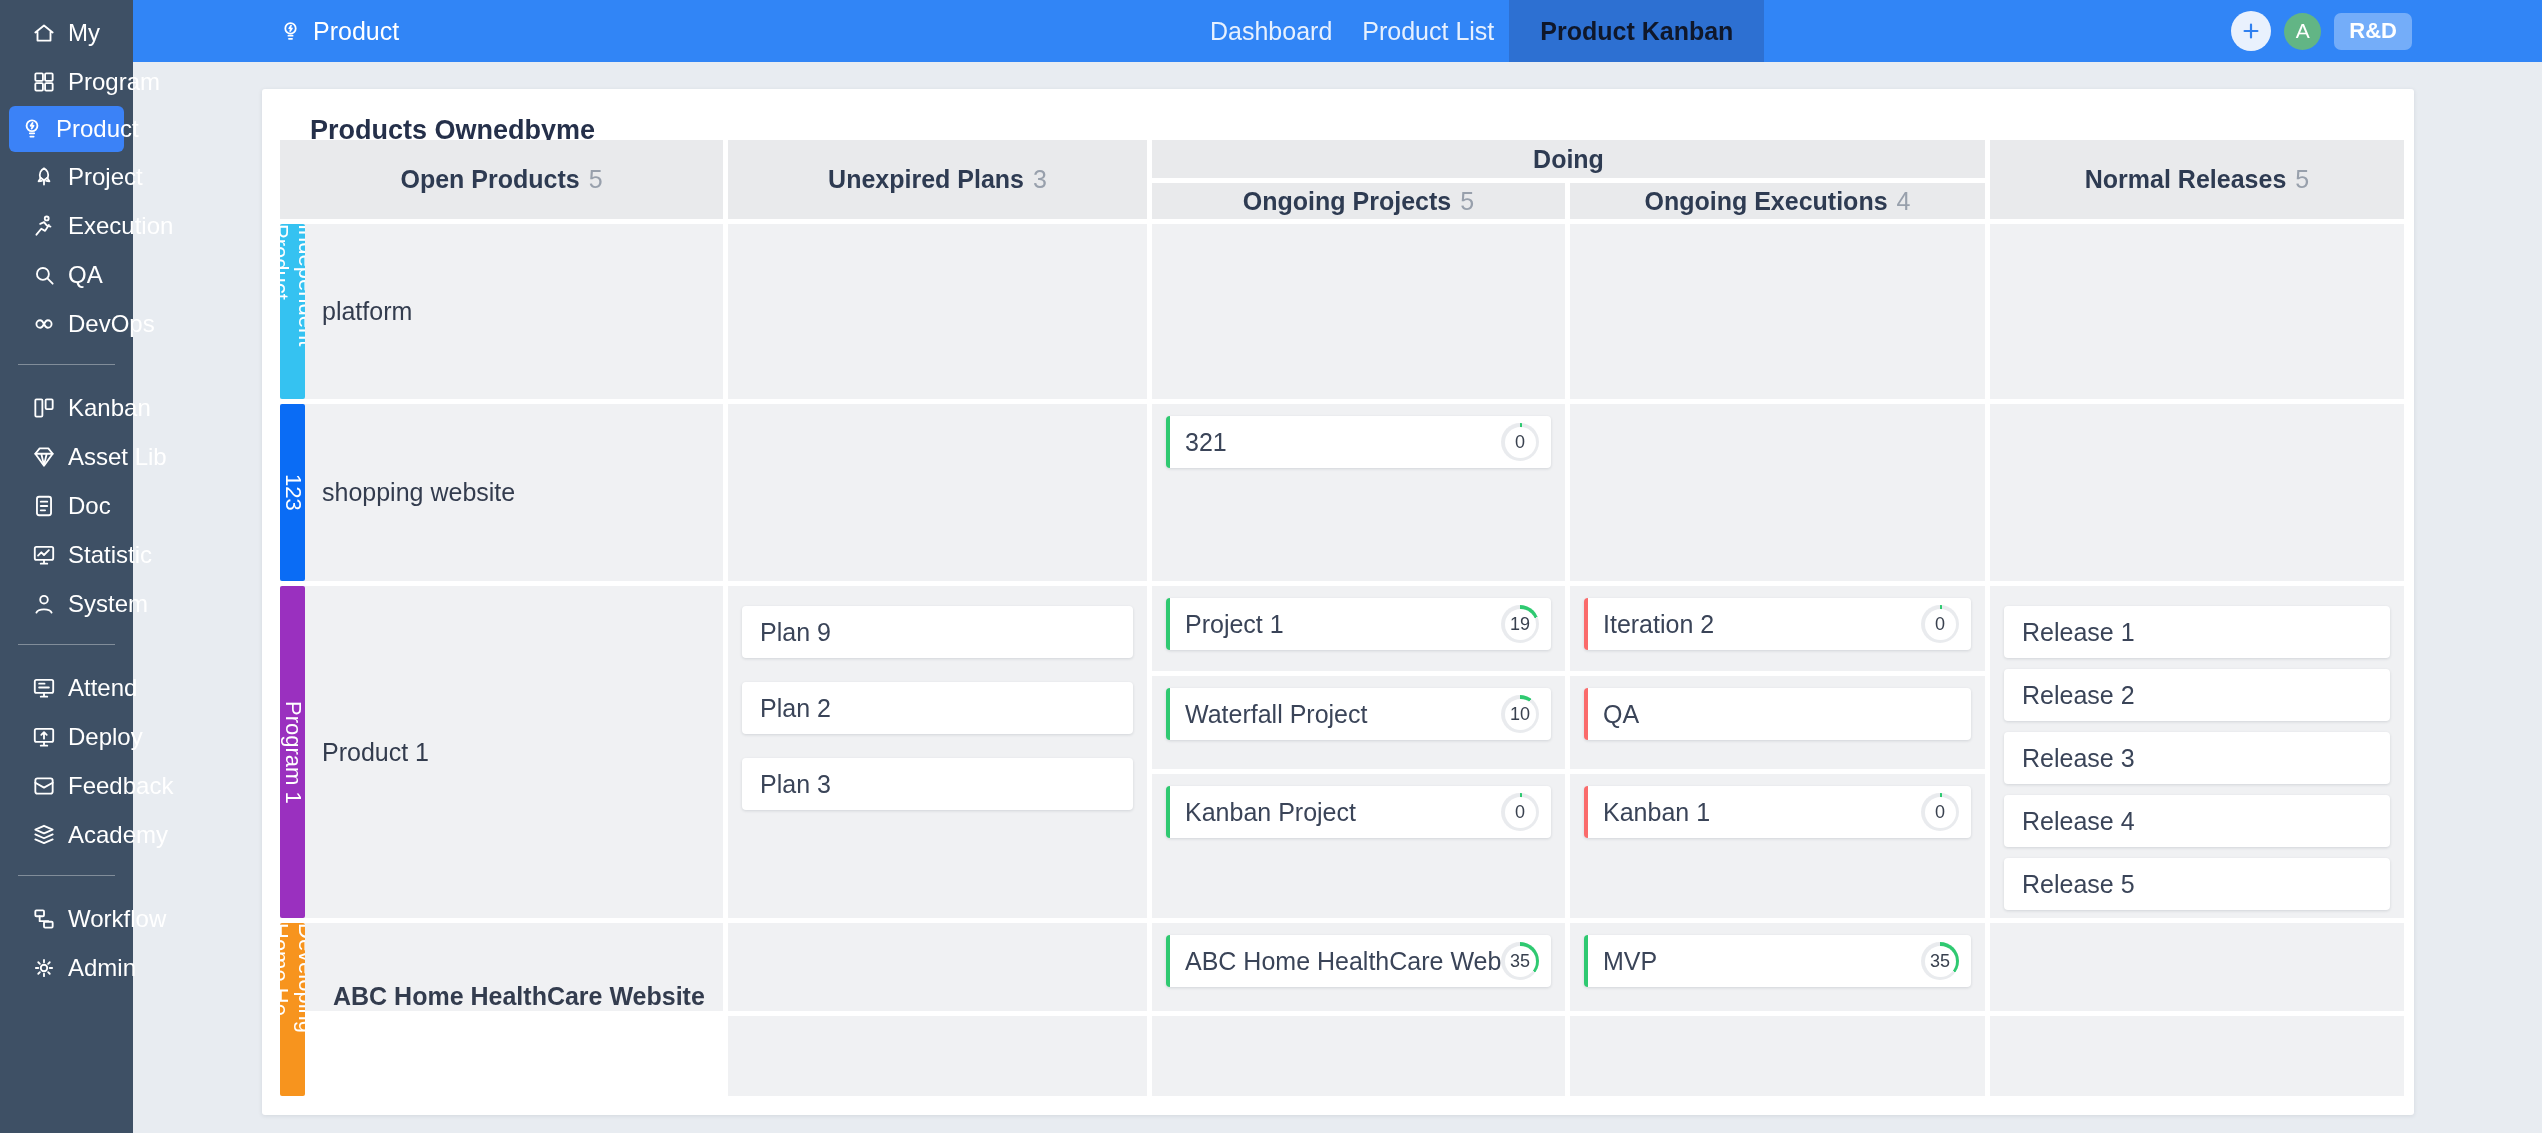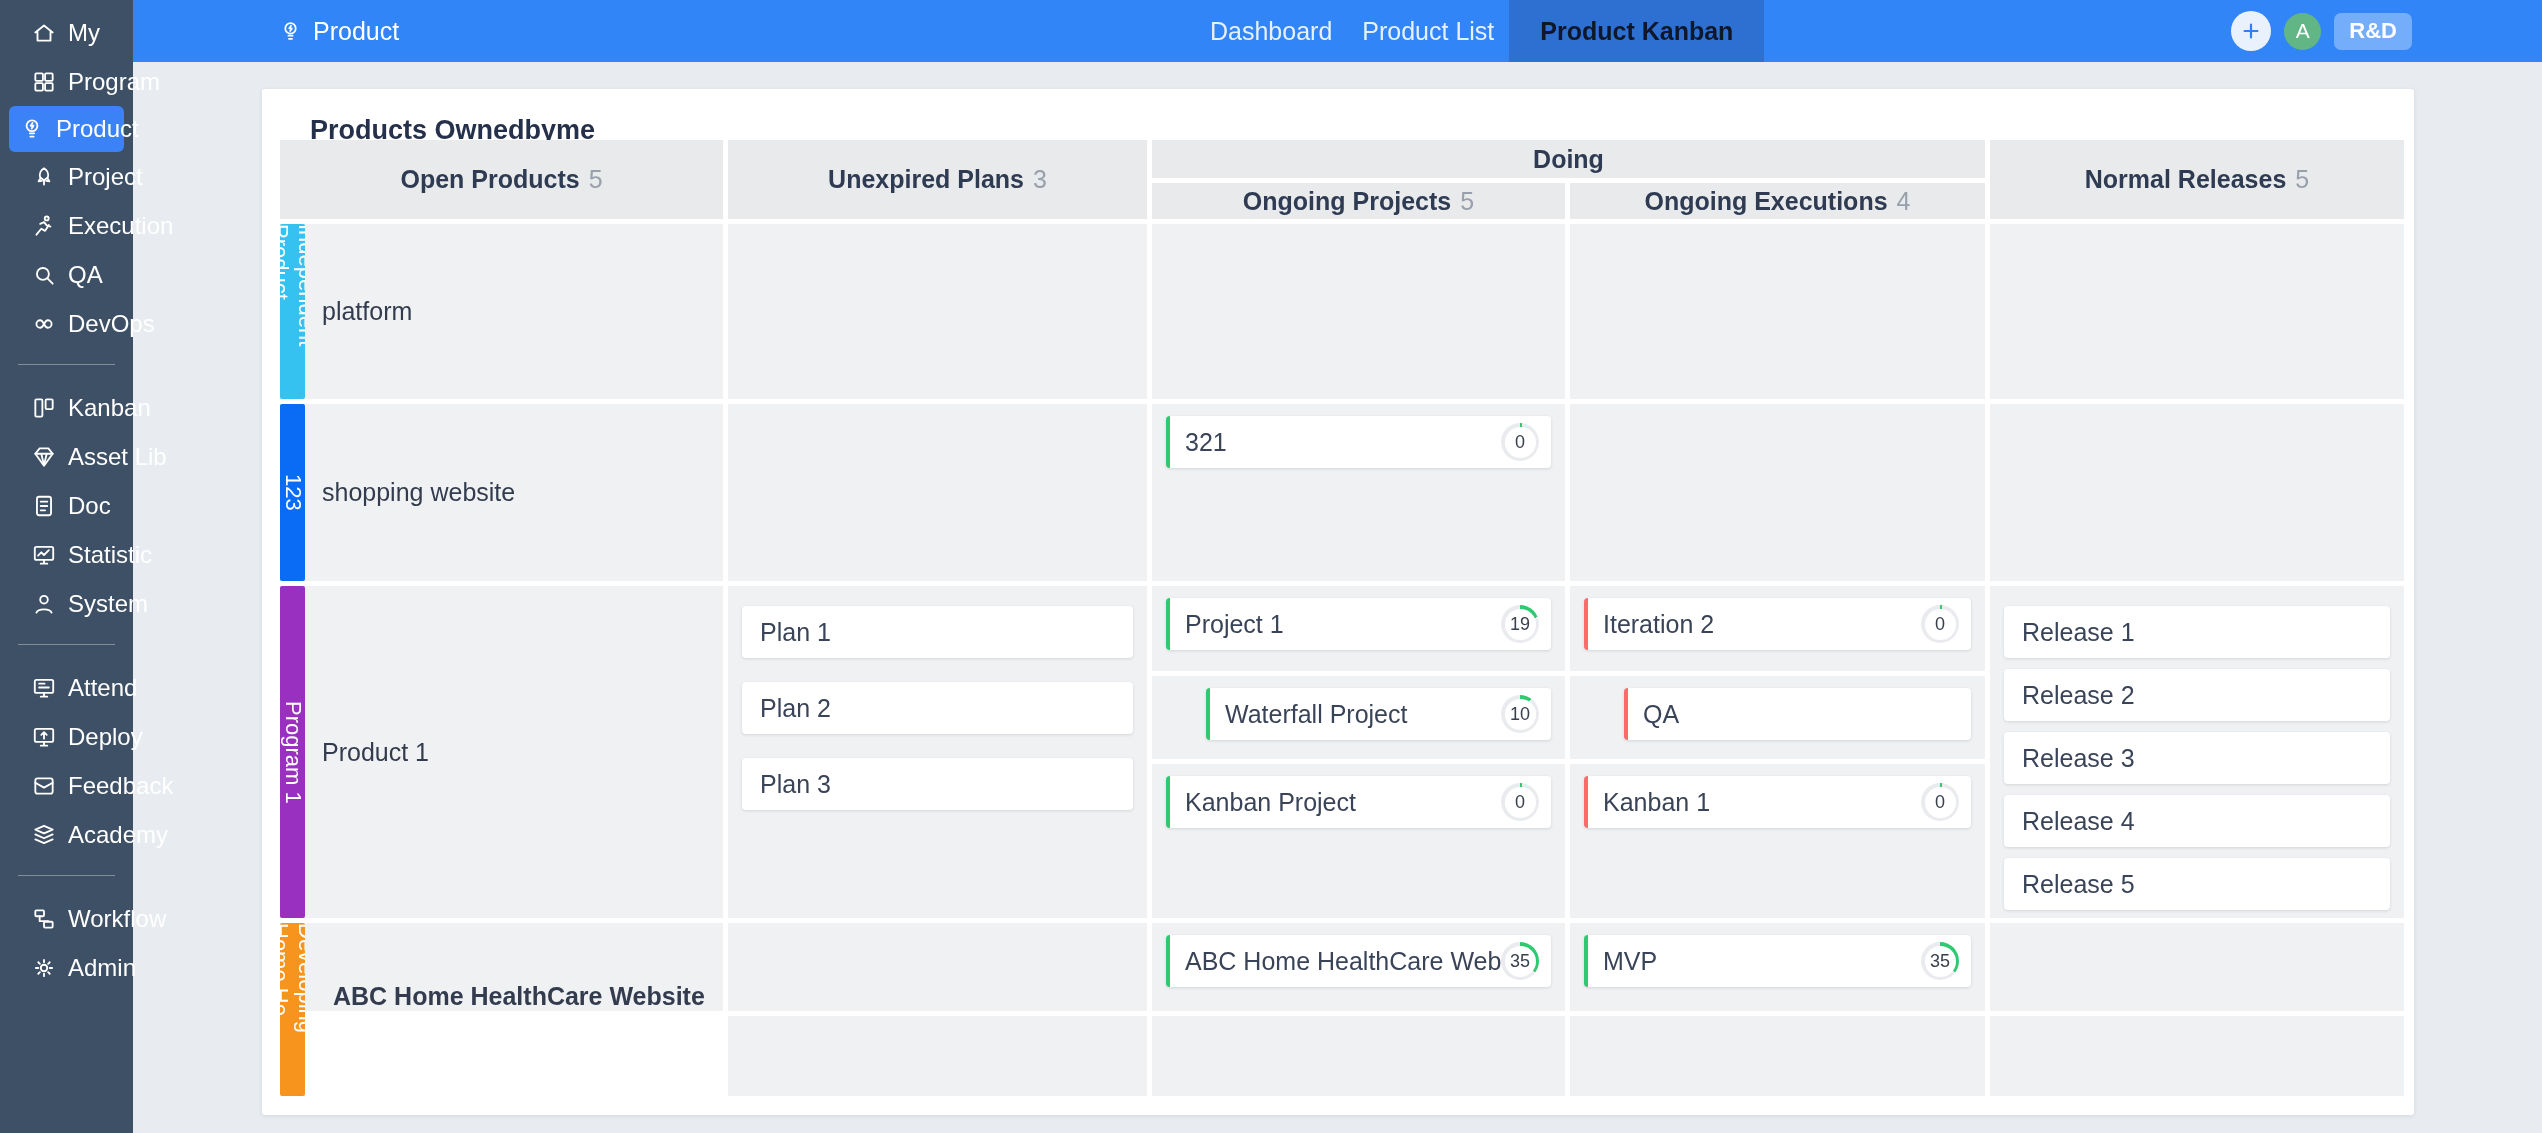--- a/index.html
+++ b/index.html
@@ -46,21 +46,21 @@
   .lane-strip { width:25px; flex:none; color:#fff; writing-mode:vertical-rl; text-orientation:mixed;
                 display:flex; align-items:center; justify-content:center; font-size:22px;
                 overflow:hidden; border-radius:2px; }
   .pbody { flex:1; display:flex; align-items:center; padding-left:17px; overflow:hidden; }
   .pname { font-size:25px; color:#333c4e; white-space:nowrap; }
   .substack { flex:1; display:flex; flex-direction:column; gap:5px; }
   .stack { display:flex; flex-direction:column; gap:5px; background:transparent; }
   .subcell { background:#f0f1f3; overflow:hidden; }
   .subcell.pb { display:flex; align-items:flex-end; padding-left:28px;font-weight:bold; }
   .h88 { height:88px; flex:none; } .grow { flex:1; }
-  .h85 { height:85px; flex:none; } .h72 { height:83px; flex:none;padding-left:40px; }
+  .h85 { height:85px; flex:none; } .h72 { height:93px; flex:none; }
 
   
   .kcard { background:#fff; border-radius:4px; box-shadow:0 1px 3px rgba(30,40,60,.14);
            height:52px; margin:12px 14px 0; display:flex; align-items:center;
            padding:0 12px 0 18px; font-size:25px; color:#3a4458; cursor:pointer; }
   .kcard.accent { border-left:4px solid #2fc971; padding-left:15px; }
   .kcard .ttl { flex:1; white-space:nowrap; overflow:hidden; }
   .plans .kcard { margin:24px 14px 0; } .plans .kcard:first-child { margin-top:20px; }
   .rels .kcard { margin:11px 14px 0; } .rels .kcard:first-child { margin-top:20px; }
   .ring { width:38px; height:38px; border-radius:50%; flex:none; display:flex; align-items:center; justify-content:center; }
@@ -340,21 +340,21 @@
     <div class="pcell" style="grid-column:1;grid-row:5">
       <div class="lane-strip" style="background: rgb(154, 48, 191);">
           <span>Program 1</span>
         </div>
       <div class="pbody">
           <span class="pname">Product 1</span>
         </div>
     </div>
     <div class="cell plans" style="grid-column:2;grid-row:5">
       <div class="kcard">
-          <span class="ttl">Plan 1</span>
+          <span class="ttl">Plan 9</span>
         </div>
       <div class="kcard">
           <span class="ttl">Plan 2</span>
         </div>
       <div class="kcard">
           <span class="ttl">Plan 3</span>
         </div>
     </div>
     <div class="stack" style="grid-column:3;grid-row:5">
       <div class="subcell h85">

